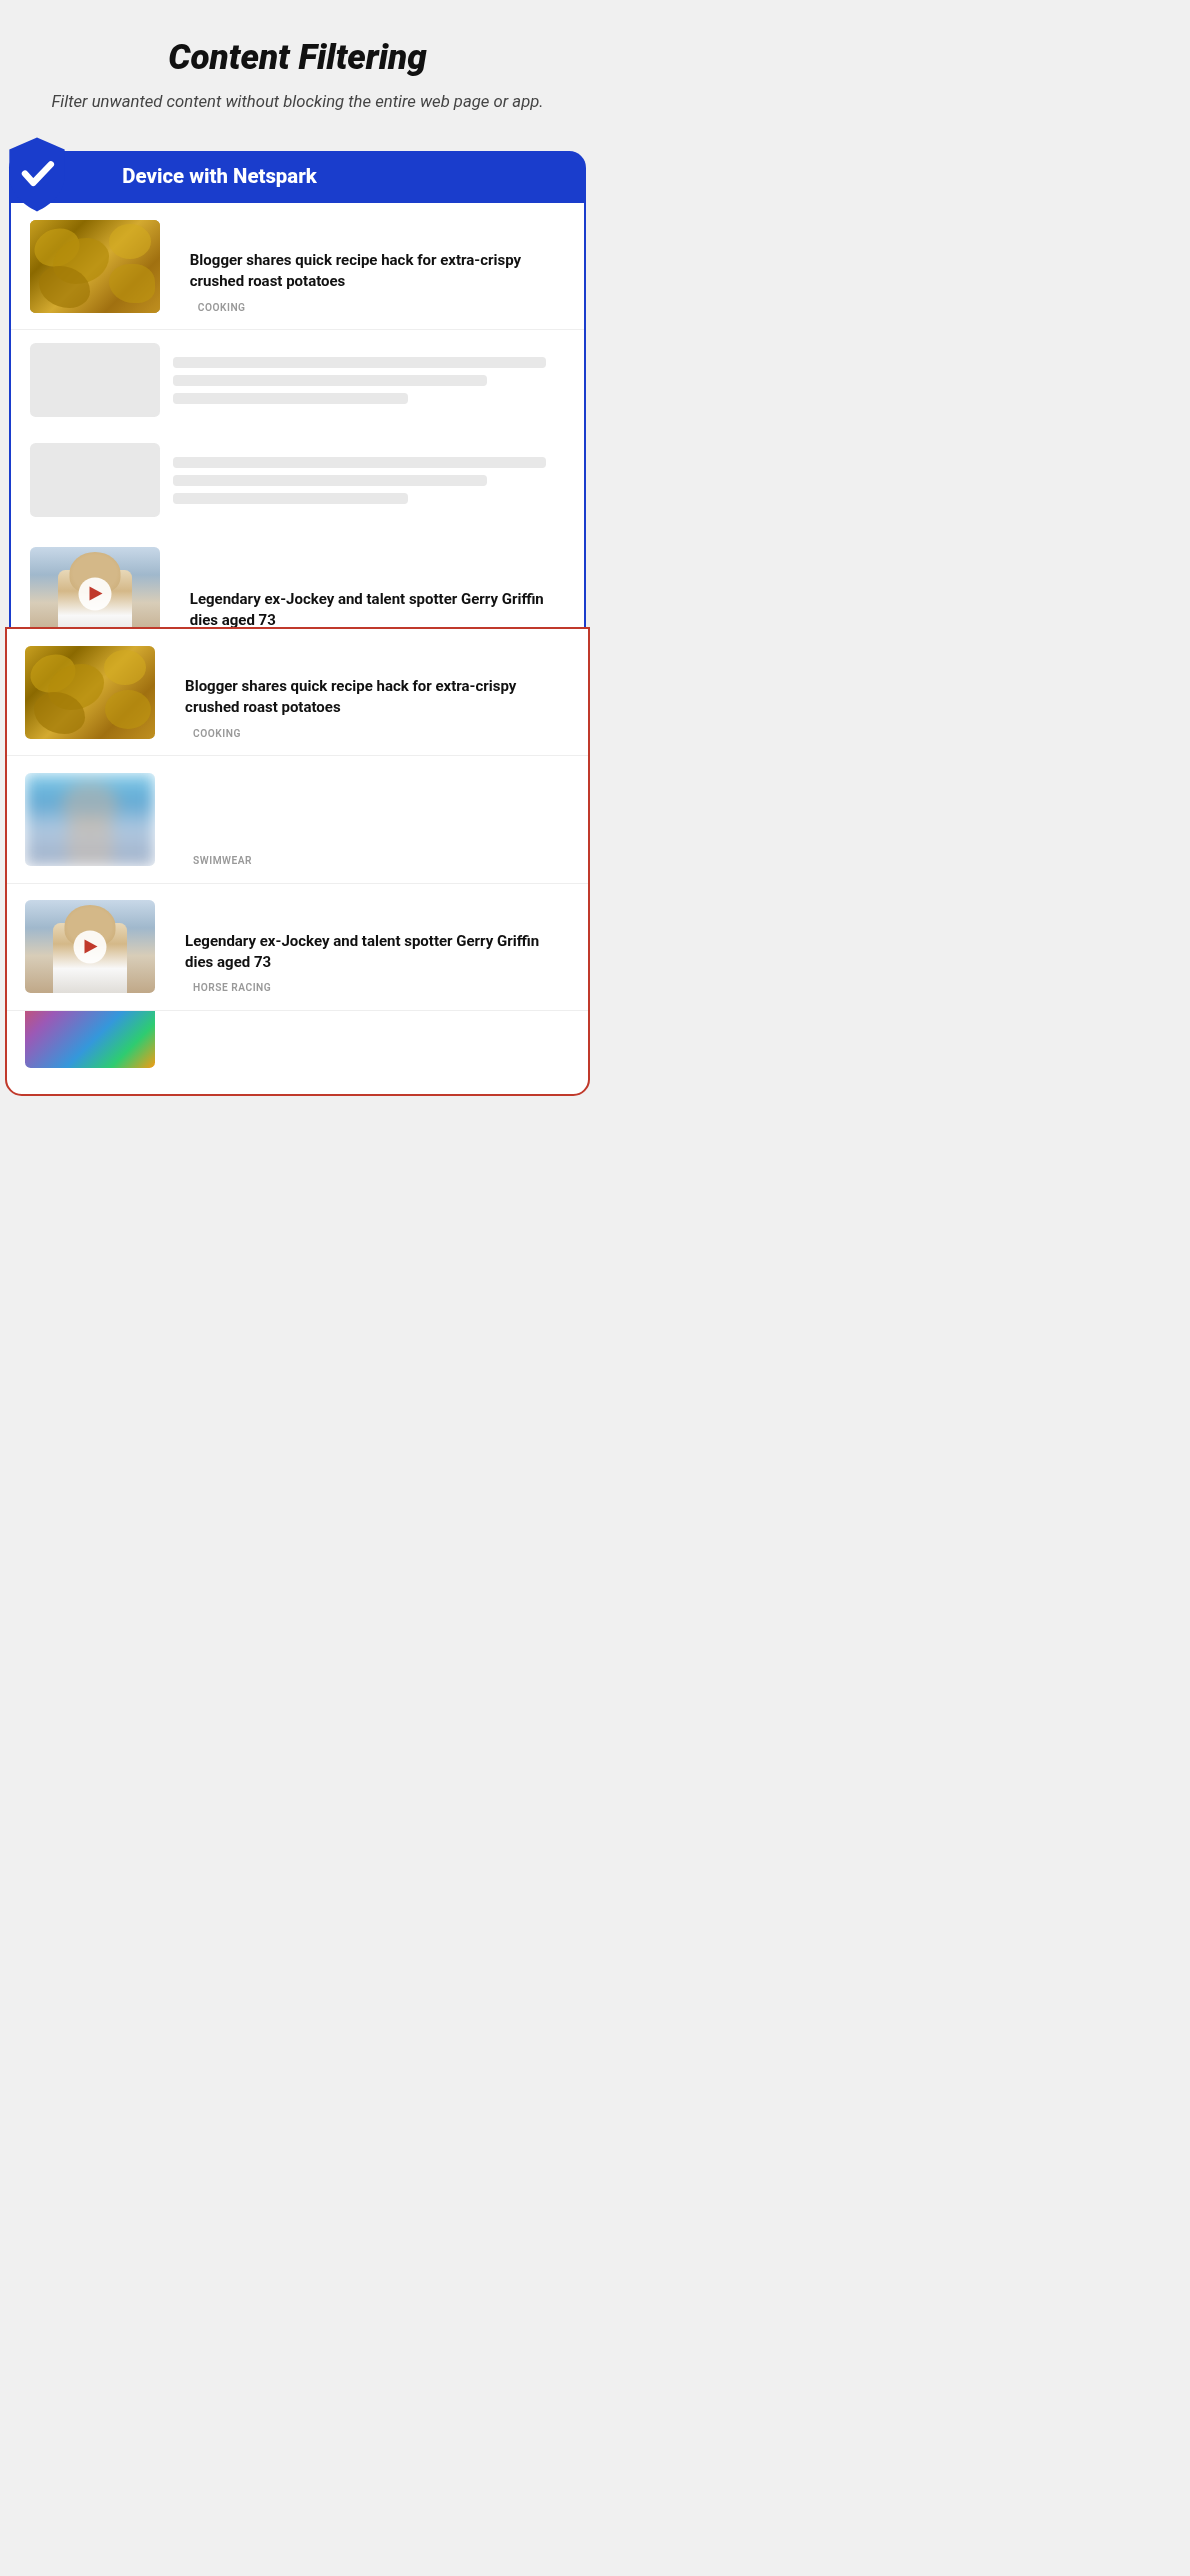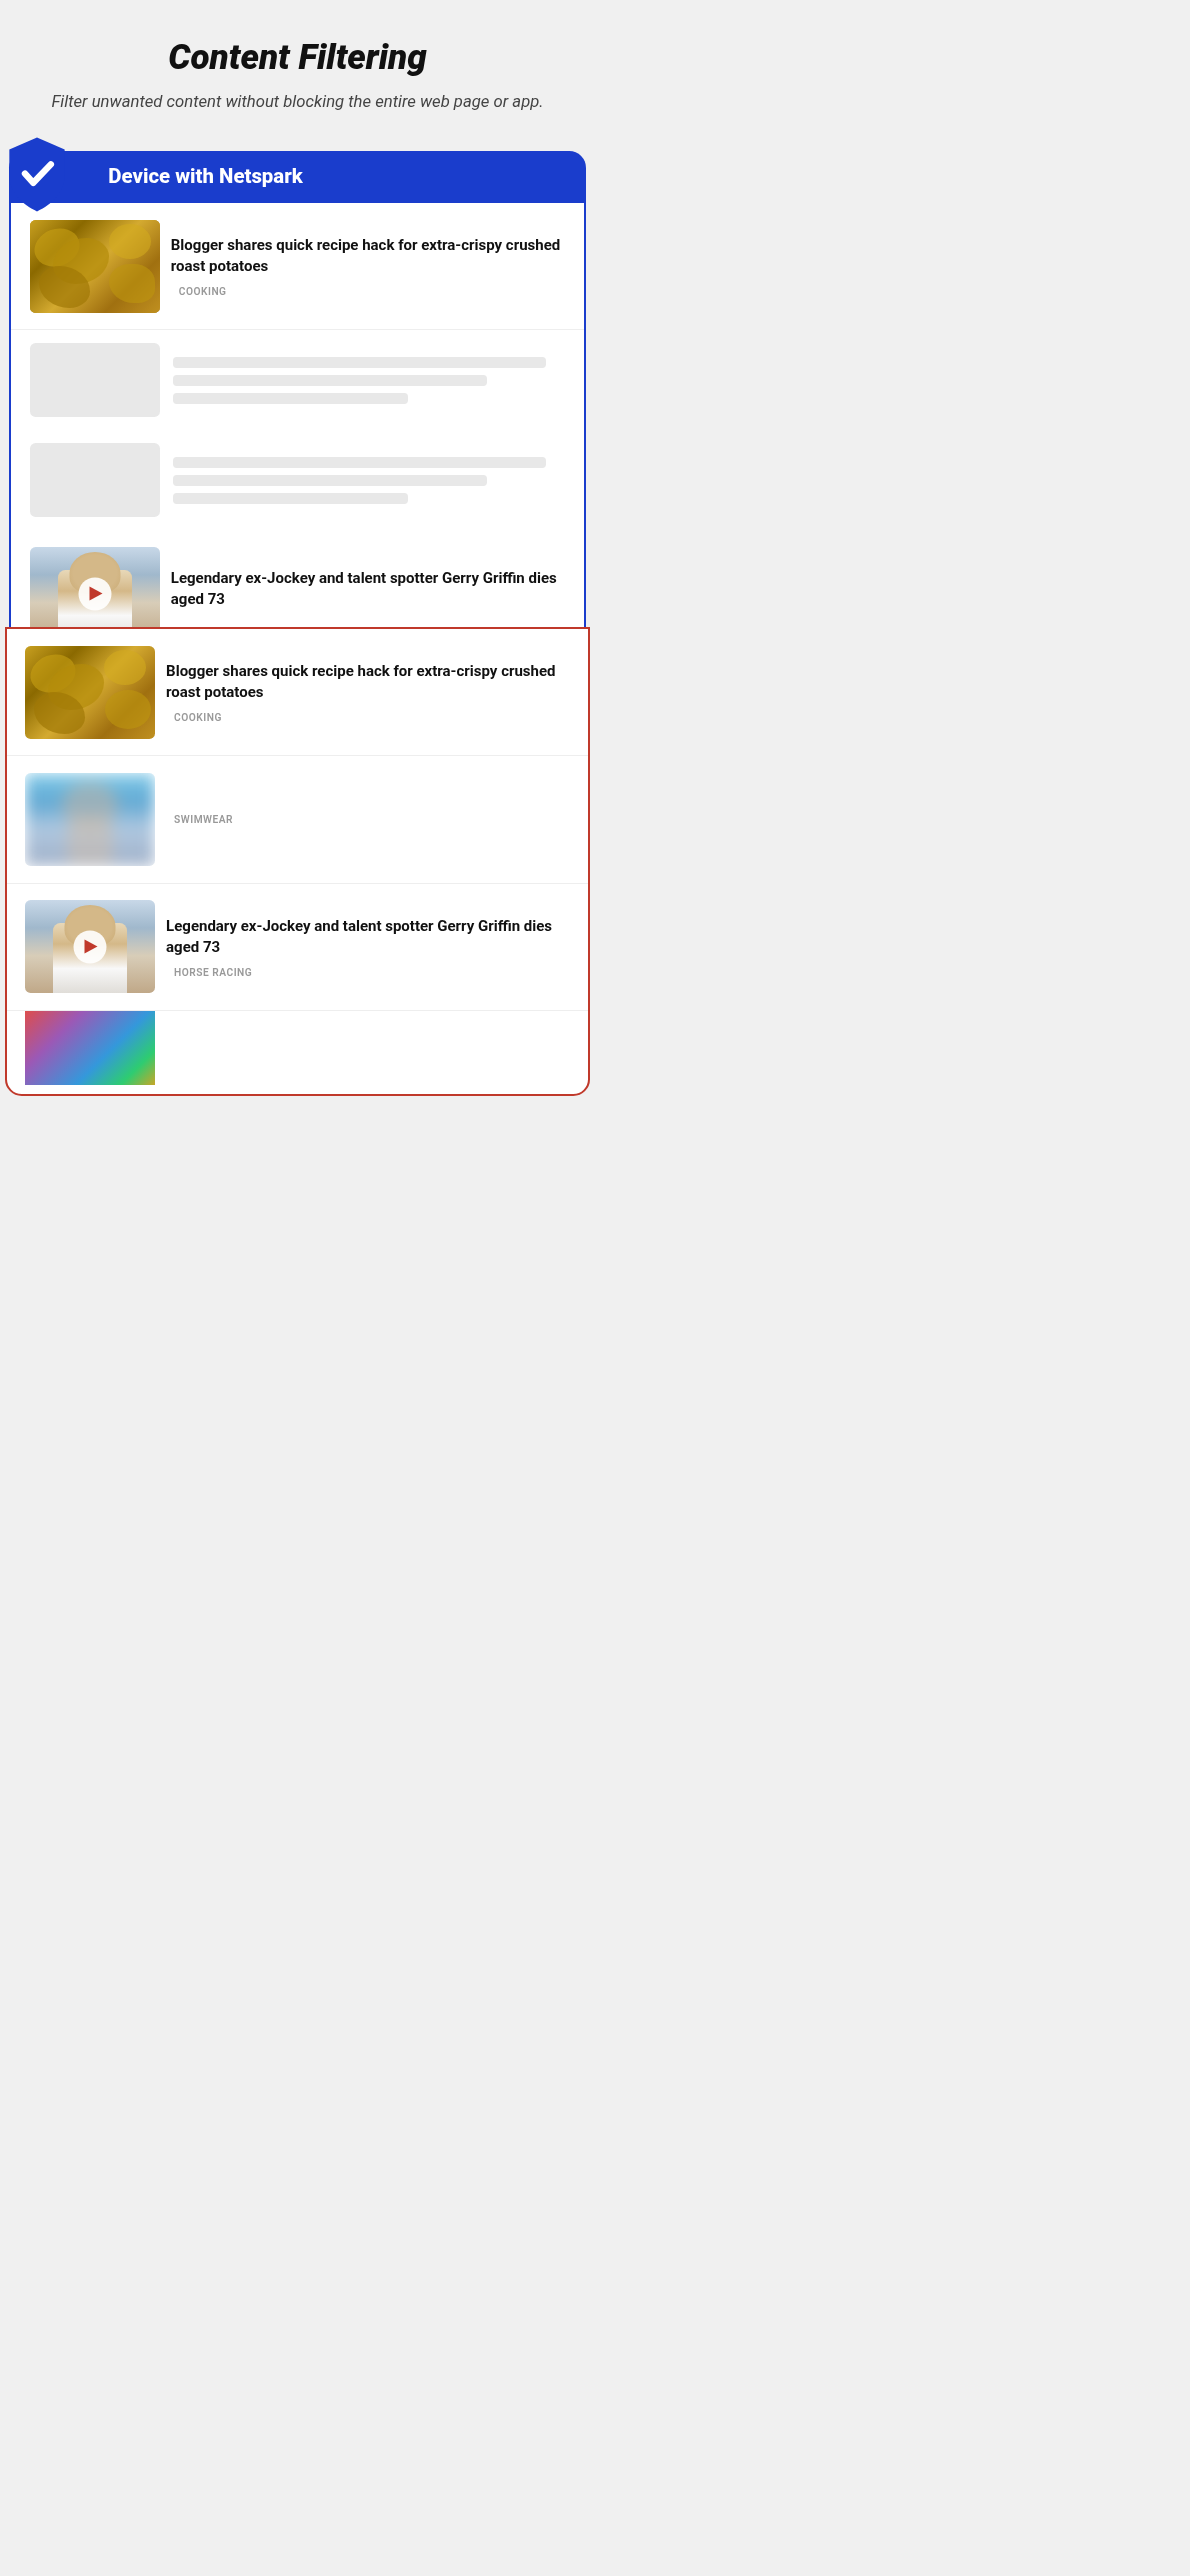--- a/index.html
+++ b/index.html
@@ -35,21 +35,21 @@
     .netspark-section {
       position: relative;
       margin: 18.5px 9.3px 0;
     }
 
     .netspark-banner {
       background: #1a3dcc;
       border-radius: 16.7px 16.7px 0 0;
       display: flex;
       align-items: center;
-      padding: 13px 20px;
+      padding: 13px 34px;
       position: relative;
       z-index: 2;
     }
 
     .shield-icon-blue {
       width: 74px;
       height: 74px;
       position: absolute;
       left: -9.3px;
       top: -18.5px;
@@ -91,24 +91,24 @@
       background: #fff;
       border: 2.8px solid #c0392b;
       border-radius: 0 0 16.7px 16.7px;
       padding: 0 0 9.3px;
       overflow: hidden;
     }
 
     
     .article-item {
       display: flex;
-      align-items: center;
+      align-items: flex-end;
       padding: 16.7px 18.5px;
       border-bottom: 0.9px solid #eee;
-      gap: 11px;
+      gap: 30px;
     }
 
     .article-item:last-child {
       border-bottom: none;
     }
 
     .article-thumb {
       width: 130px;
       height: 93px;
       flex-shrink: 0;

